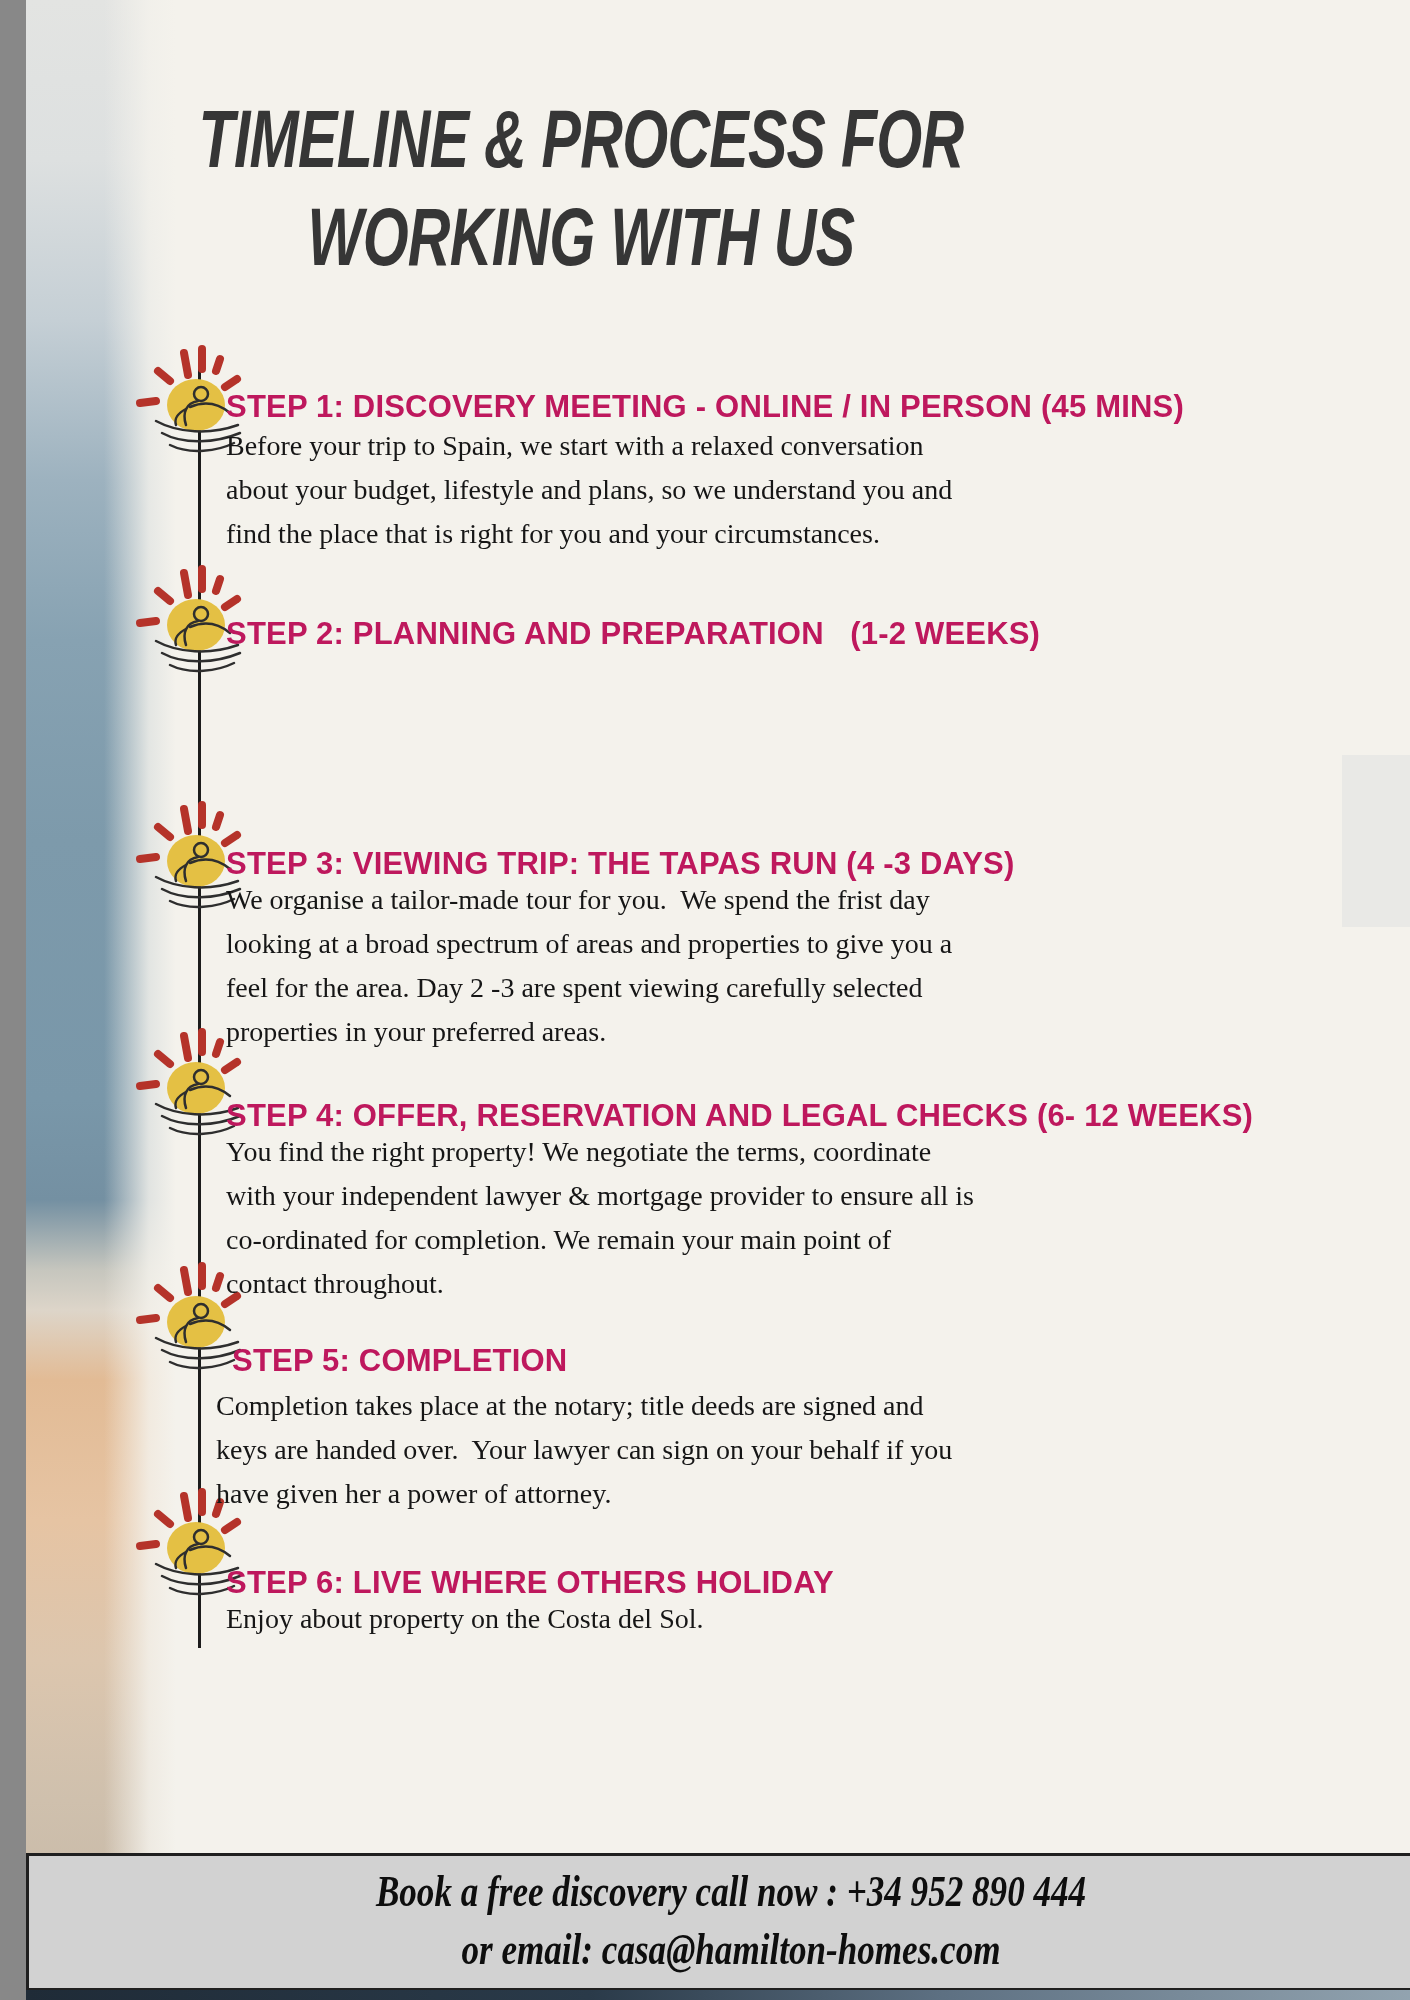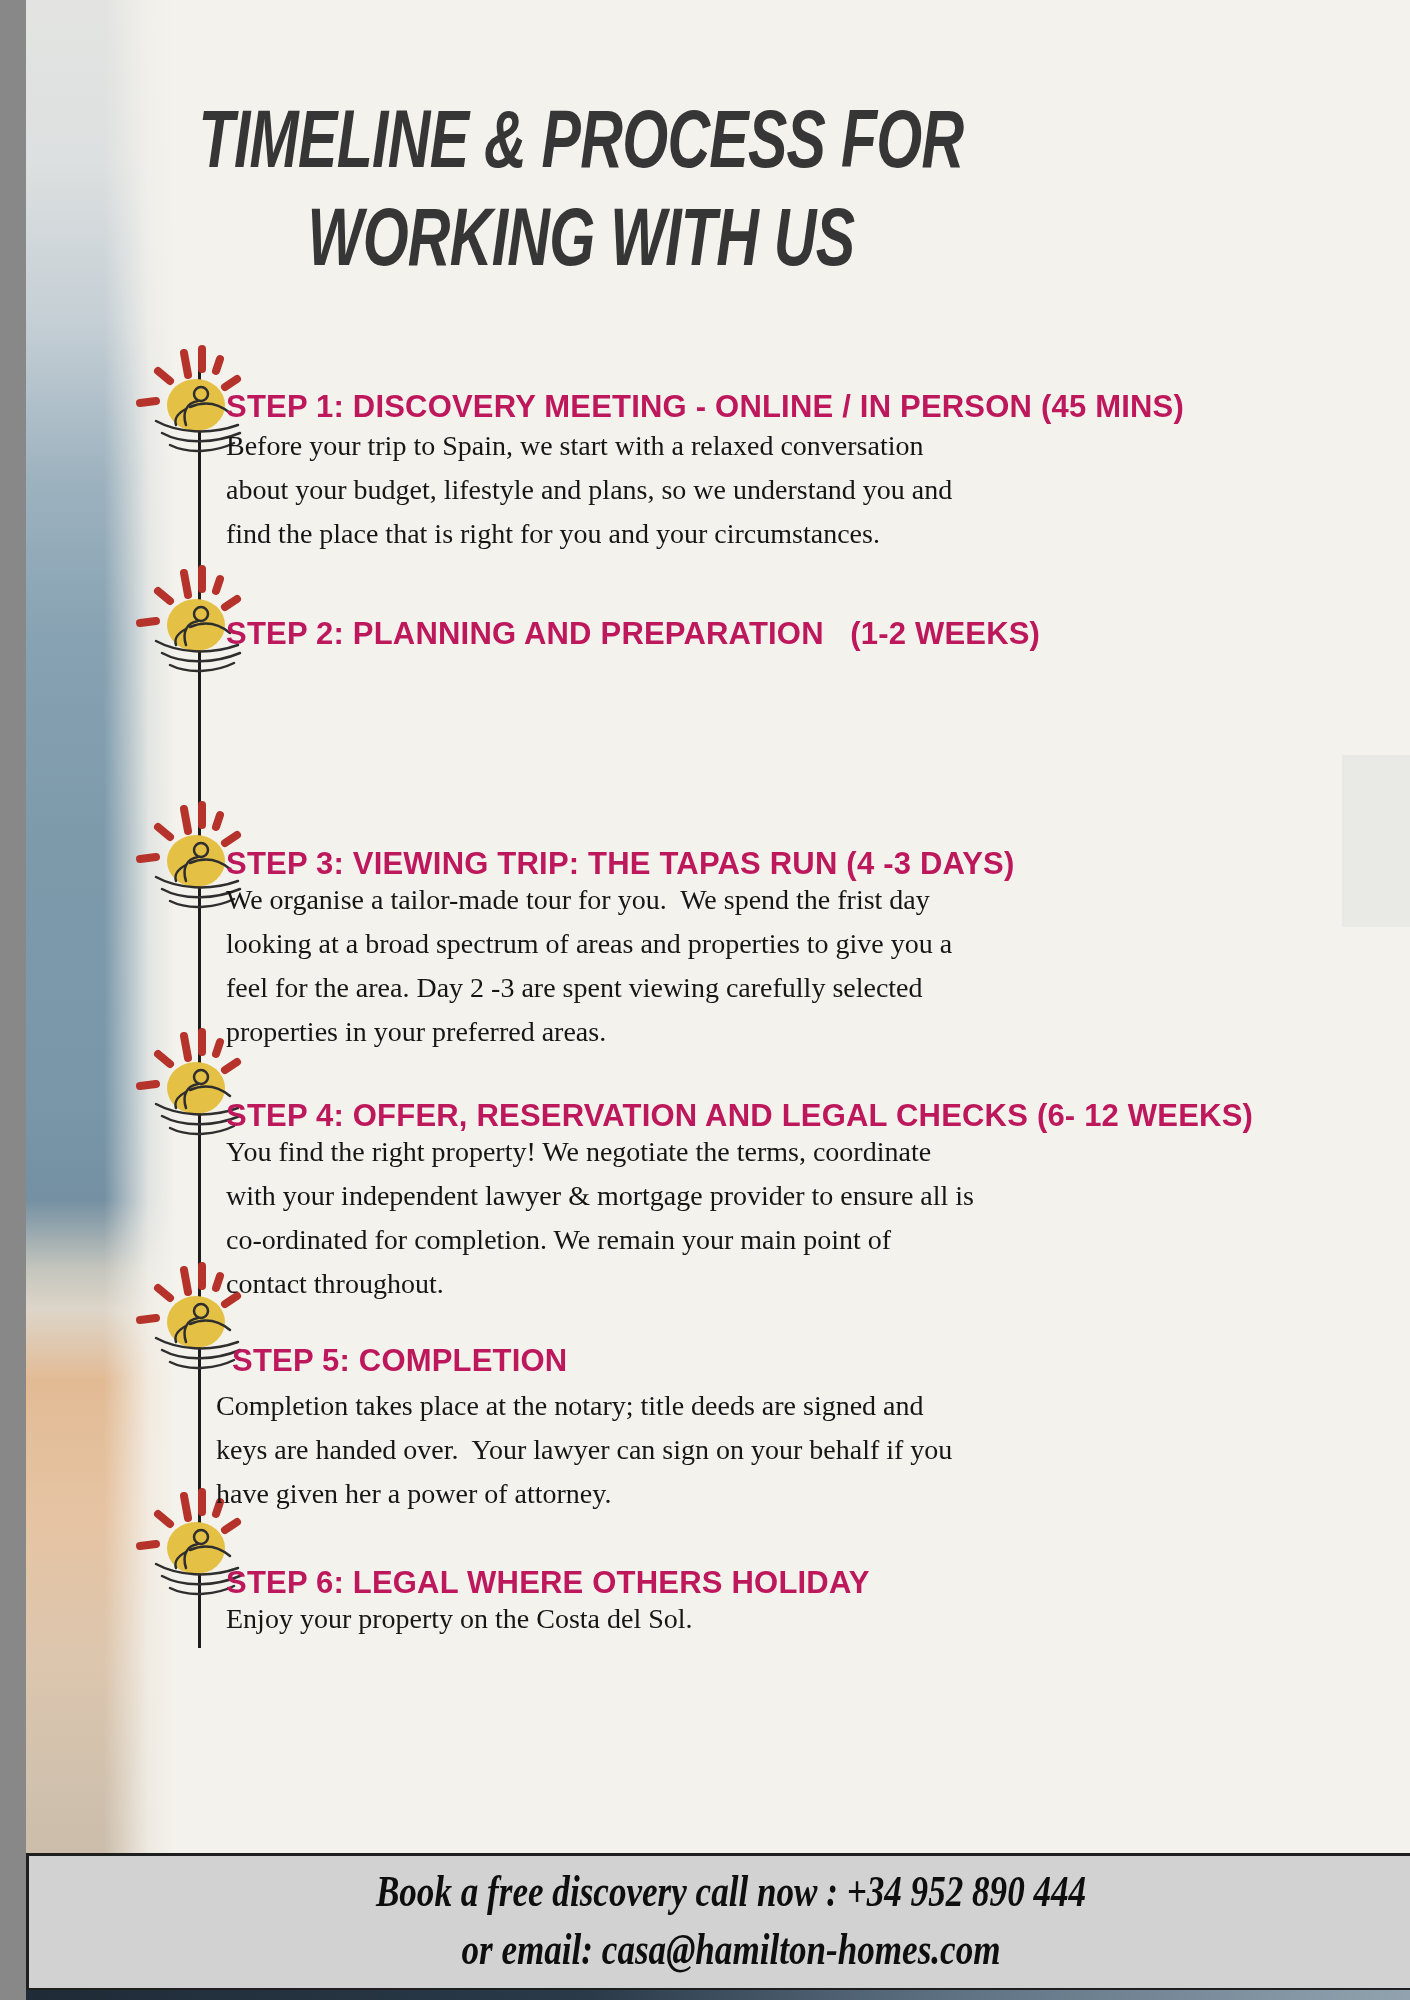--- a/index.html
+++ b/index.html
@@ -140,22 +140,22 @@
   <div class="step-body" style="top:1130px">You find the right property! We negotiate the terms, coordinate
 with your independent lawyer &amp; mortgage provider to ensure all is
 co-ordinated for completion. We remain your main point of
 contact throughout.</div>
 
   <div class="step-heading" style="top:1343px;left:206px">STEP 5: COMPLETION</div>
   <div class="step-body" style="top:1384px;left:190px">Completion takes place at the notary; title deeds are signed and
 keys are handed over.&nbsp; Your lawyer can sign on your behalf if you
 have given her a power of attorney.</div>
 
-  <div class="step-heading" style="top:1565px">STEP 6: LEGAL WHERE OTHERS HOLIDAY</div>
-  <div class="step-body" style="top:1597px">Enjoy your property on the Costa del Sol.</div>
+  <div class="step-heading" style="top:1565px">STEP 6: LIVE WHERE OTHERS HOLIDAY</div>
+  <div class="step-body" style="top:1597px">Enjoy about property on the Costa del Sol.</div>
 
   <div class="footer-bar"></div>
   <div class="footer-text">
     <div>Book a free discovery call now : +34 952 890 444</div>
     <div>or email: casa@hamilton-homes.com</div>
   </div>
   <div class="page-number">12</div>
   <div class="bottom-strip"></div>
 
 </div>

